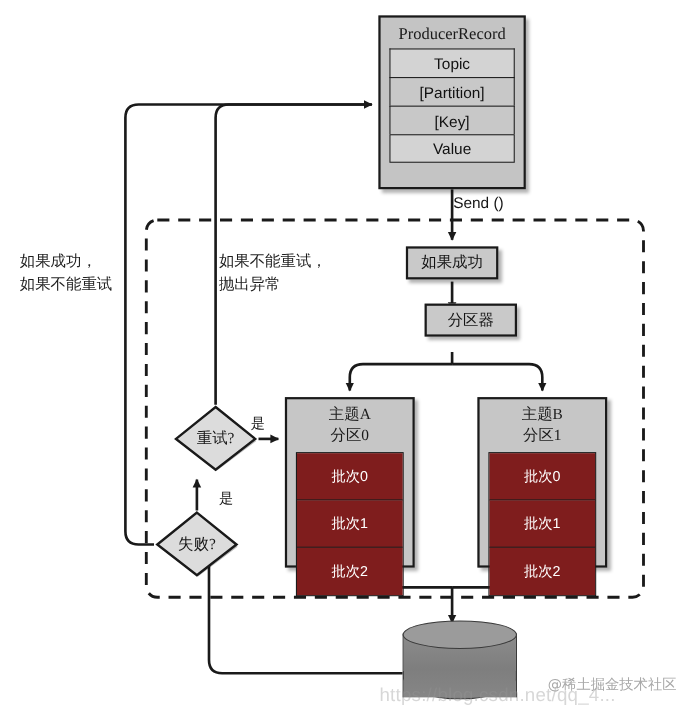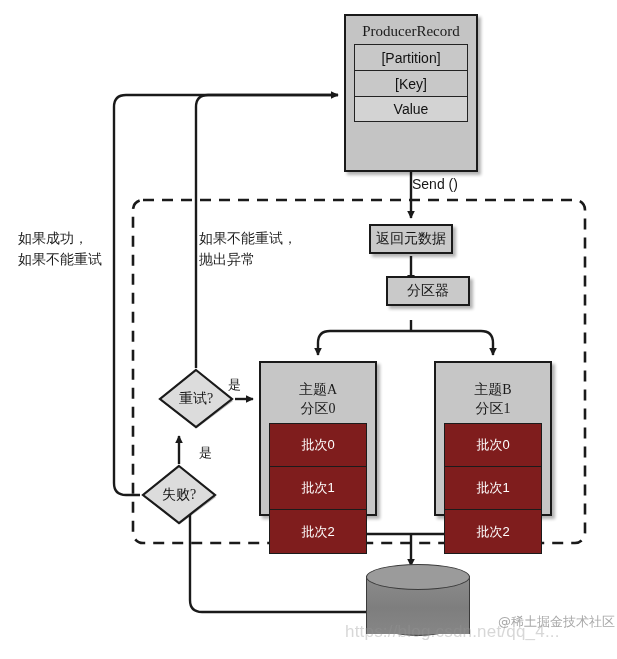--- a/index.html
+++ b/index.html
@@ -87,21 +87,21 @@
   }
   #serializer { left: 369px; top: 224px; }
   #partitioner { left: 369px; top: 276px; margin-left: 17px; }
 
   
   .topic {
     width: 118px;
     height: 155px;
     flex-direction: column;
     justify-content: flex-start;
-    padding: 18px 8px 8px 8px;
+    padding: 6px 8px 8px 8px;
     background: #c6c6c6;
   }
   #topic-a { left: 259px; top: 361px; }
   #topic-b { left: 434px; top: 361px; }
   .topic-title {
     font-family: "Liberation Serif", "DejaVu Serif", serif;
     font-size: 14px;
     line-height: 18px;
     color: #1a1a1a;
     margin-bottom: 5px;
@@ -283,26 +283,27 @@
       <path d="M235,399 L253,399" marker-end="url(#arrow)"></path>
 
       <path d="M196,368 L196,107 Q196,95 208,95 L338,95" marker-end="url(#arrow)"></path>
 
       <path d="M140,495 L126,495 Q114,495 114,483 L114,107 Q114,95 126,95 L338,95"></path>
     </g>
   </svg>
 
   <div class="node" id="producer-record">
     <div class="pr-title">ProducerRecord</div>
+    <div class="pr-field">Topic</div>
     <div class="pr-field dark">[Partition]</div>
     <div class="pr-field dark">[Key]</div>
     <div class="pr-field last">Value</div>
   </div>
 
-  <div class="node proc" id="serializer">返回元数据</div>
+  <div class="node proc" id="serializer">如果成功</div>
   <div class="node proc" id="partitioner">分区器</div>
 
   <div class="node topic" id="topic-a">
     <div class="topic-title">主题A</div>
     <div class="topic-title" style="margin-top:-4px;">分区0</div>
     <div class="batch-stack">
       <div class="batch">批次0</div>
       <div class="batch">批次1</div>
       <div class="batch">批次2</div>
     </div>

